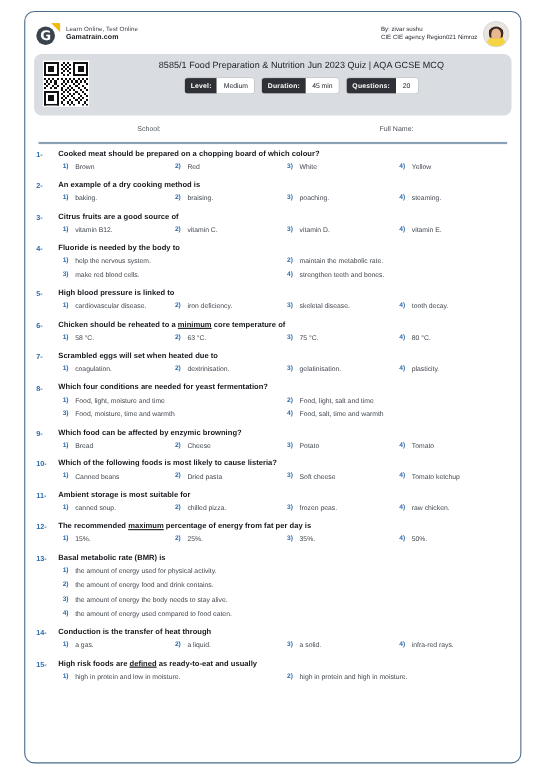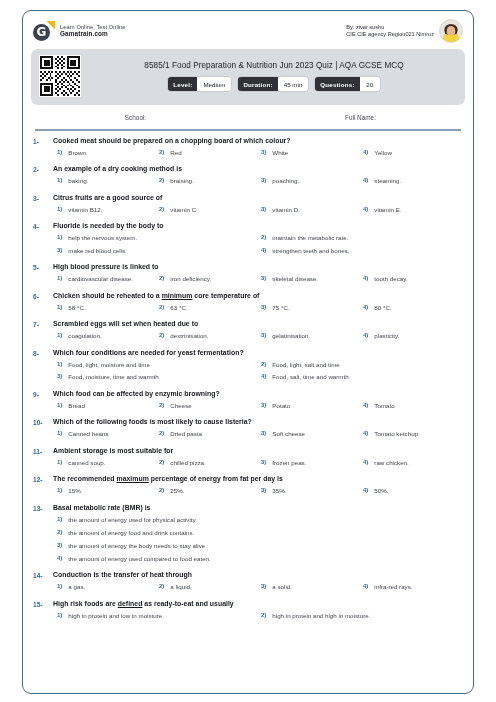--- a/index.html
+++ b/index.html
@@ -105,21 +105,20 @@
     background: #f5d442;
   }
 
   
   .titleblock {
     margin: 2px 8px 0 8px;
     background: #d9dce0;
     border-radius: 7px;
     padding: 6px 8px 8px 8px;
     display: flex;
-    align-items: center;
     gap: 10px;
     min-height: 48px;
   }
   .qr {
     width: 42px; height: 42px;
     flex: 0 0 42px;
     background: #ffffff;
     padding: 1px;
   }
   .qr svg { display: block; }

